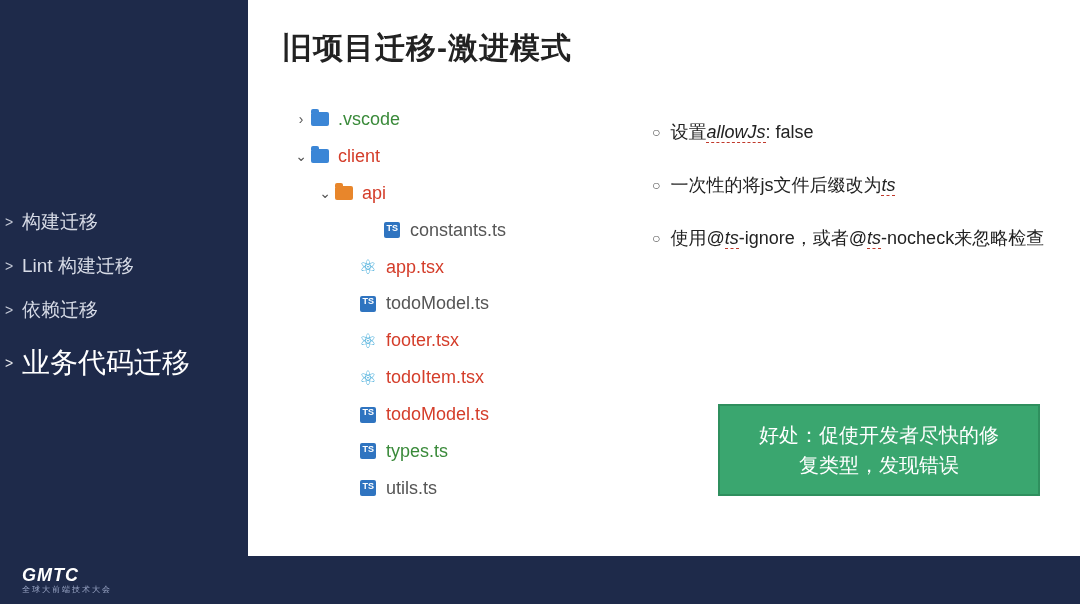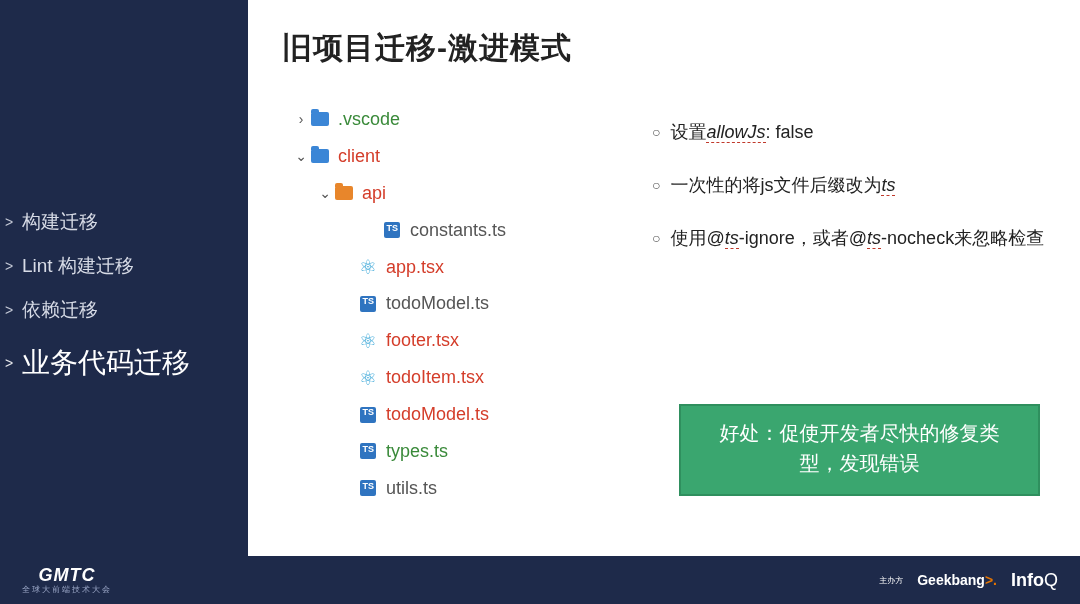--- a/index.html
+++ b/index.html
@@ -37,24 +37,24 @@
   .folder-or { width:18px; height:14px; background:#e8862b; border-radius:2px; position:relative; }
   .folder-or::before { content:""; position:absolute; top:-3px; left:0; width:8px; height:4px; background:#e8862b; border-radius:2px 2px 0 0;}
   .ts-badge { width:16px; height:16px; background:#2f74c0; color:#fff; font-size:9px; font-weight:700; display:flex; align-items:flex-end; justify-content:flex-end; padding:0 2px 1px 0; border-radius:2px; font-family: Arial;}
   .react-ic { color:#3aa7d8; font-size:20px; line-height:1; }
 
   
   .bul { flex: 1; padding-top: 18px; font-size: 18px; color: #222; }
   .bul li { list-style: none; display:flex; margin-bottom: 26px; line-height: 1.5;}
   .bul li .mrk { font-size: 14px; color:#555; margin-right: 10px; margin-top:3px;}
   .underdot { border-bottom: 1.5px dashed #c0392b; padding-bottom:0;font-style:italic;}
-  .box { position:absolute; right:40px; bottom:60px; background:#3aa66f; color:#fff; border:2px solid #2f8f5e; padding:14px 36px; font-size:20px; text-align:center; line-height:1.5; width:361px;font-family:Liberation Mono, monospace;}
+  .box { position:absolute; right:40px; bottom:60px; background:#3aa66f; color:#fff; border:2px solid #2f8f5e; padding:14px 36px; font-size:20px; text-align:center; line-height:1.5; width:322px;}
 
   
-  .foot { height: 48px; background:#1e2a4a; display:flex; align-items:center; justify-content:space-between; padding:8px 22px;text-align:center; }
+  .foot { height: 48px; background:#1e2a4a; display:flex; align-items:center; justify-content:space-between; padding:8px 22px; }
   .foot-left { display:flex; flex-direction:column; color:#eef; line-height:1.1; }
   .gmtc { font-family: Arial; font-weight:900; font-style:italic; font-size:18px; letter-spacing:1px; color:#fff; }
   .gmtc-sub { font-size:8px; color:#9aa6c6; letter-spacing:2px;}
   .foot-right { display:flex; align-items:center; color:#fff; gap:14px; font-size:8px;}
   .geek { font-family: Arial; font-weight:700; font-size:14px; color:#fff;}
   .geek .lt { color:#e57400;}
   .infoq { font-family: Arial; font-weight:800; font-size:18px; color:#fff;}
   .infoq .q { font-weight:400; }
 </style>
 </head>
@@ -182,18 +182,13 @@
 
     <div class="box">好处：促使开发者尽快的修复类型，发现错误</div>
   </div>
 </div>
 
 <div class="foot">
   <div class="foot-left">
     <span class="gmtc">GMTC</span>
     <span class="gmtc-sub">全球大前端技术大会</span>
   </div>
-  <div class="foot-right">
-    <span>主办方</span>
-    <span class="geek"><span>Geekbang</span><span class="lt">&gt;.</span></span>
-    <span class="infoq">Info<span class="q">Q</span></span>
-  </div>
 </div>
 
 </body></html>

